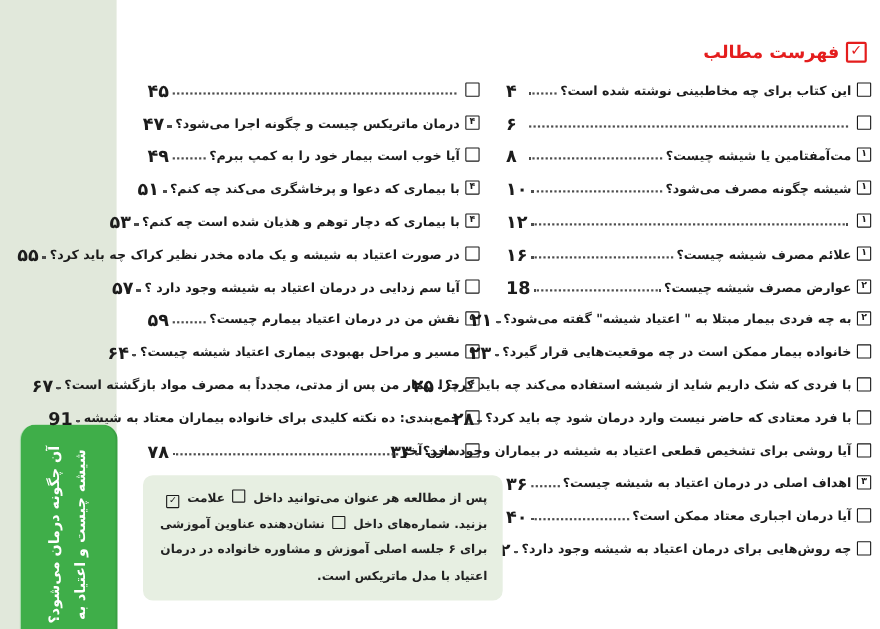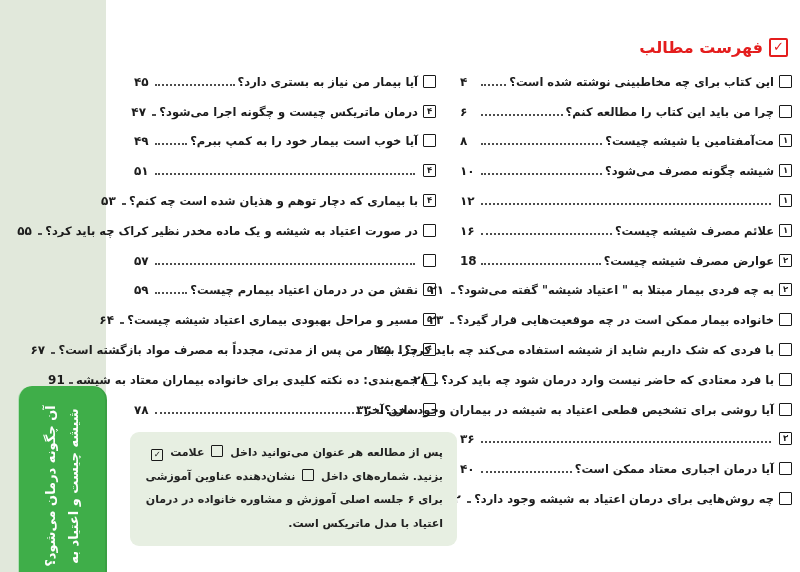--- a/index.html
+++ b/index.html
@@ -56,21 +56,21 @@
     border:1.6px solid #1a1a1a;border-radius:1px;
     font-size:8.5px;line-height:11px;text-align:center;
     margin-left:5px;margin-bottom:2px;
   }
   .lbl{white-space:nowrap;font-size:11.5px;line-height:15px;}
   .leader{
     flex:1 1 4px;min-width:4px;height:0;
     border-bottom:2px dotted #4c4c4c;
     margin:0 3px 4px 3px;
   }
-  .pg{font-size:12px;line-height:15px;min-width:18px;text-align:left;}
+  .pg{font-size:16px;line-height:15px;min-width:18px;text-align:left;}
   
   .note-box{
     position:absolute;left:130px;top:432px;width:327px;box-sizing:border-box;
     background:var(--note-bg,#e7efe2);
     border-radius:9px;
     padding:9px 14px 10px;
     font-size:11px;line-height:2.15;text-align:right;color:#222222;
   }
   .ibox{
     display:inline-block;width:10px;height:10px;
@@ -98,21 +98,20 @@
 
 <div class="toc-col toc-col-right" id="col-right">
     <div class="toc-row">
       <span class="cb"></span>
       <span class="lbl">این کتاب برای چه مخاطبینی نوشته شده است؟</span>
       <span class="leader"></span>
       <span class="pg">۴</span>
     </div>
     <div class="toc-row">
       <span class="cb"></span>
-      <span class="lbl">چرا من باید این کتاب را مطالعه کنم؟</span>
       <span class="leader"></span>
       <span class="pg">۶</span>
     </div>
     <div class="toc-row">
       <span class="cb">۱</span>
       <span class="lbl">مت‌آمفتامین یا شیشه چیست؟</span>
       <span class="leader"></span>
       <span class="pg">۸</span>
     </div>
     <div class="toc-row">
@@ -163,74 +162,76 @@
       <span class="pg">۲۸</span>
     </div>
     <div class="toc-row">
       <span class="cb"></span>
       <span class="lbl">آیا روشی برای تشخیص قطعی اعتیاد به شیشه در بیماران وجود دارد؟</span>
       <span class="leader"></span>
       <span class="pg">۳۳</span>
     </div>
     <div class="toc-row">
       <span class="cb">۳</span>
+      <span class="lbl">اهداف اصلی در درمان اعتیاد به شیشه چیست؟</span>
       <span class="leader"></span>
       <span class="pg">۳۶</span>
     </div>
     <div class="toc-row">
       <span class="cb"></span>
       <span class="lbl">آیا درمان اجباری معتاد ممکن است؟</span>
       <span class="leader"></span>
       <span class="pg">۴۰</span>
     </div>
     <div class="toc-row">
       <span class="cb"></span>
       <span class="lbl">چه روش‌هایی برای درمان اعتیاد به شیشه وجود دارد؟</span>
       <span class="leader"></span>
       <span class="pg">۴۲</span>
     </div>
   </div>
 <div class="toc-col toc-col-left" id="col-left">
     <div class="toc-row">
       <span class="cb"></span>
-      <span class="lbl">آیا بیمار من نیاز به بستری دارد؟</span>
       <span class="leader"></span>
       <span class="pg">۴۵</span>
     </div>
     <div class="toc-row">
       <span class="cb">۴</span>
       <span class="lbl">درمان ماتریکس چیست و چگونه اجرا می‌شود؟</span>
       <span class="leader"></span>
       <span class="pg">۴۷</span>
     </div>
     <div class="toc-row">
       <span class="cb"></span>
       <span class="lbl">آیا خوب است بیمار خود را به کمپ ببرم؟</span>
       <span class="leader"></span>
       <span class="pg">۴۹</span>
     </div>
     <div class="toc-row">
       <span class="cb">۴</span>
+      <span class="lbl">با بیماری که دعوا و پرخاشگری می‌کند چه کنم؟</span>
       <span class="leader"></span>
       <span class="pg">۵۱</span>
     </div>
     <div class="toc-row">
       <span class="cb">۴</span>
       <span class="lbl">با بیماری که دچار توهم و هذیان شده است چه کنم؟</span>
       <span class="leader"></span>
       <span class="pg">۵۳</span>
     </div>
     <div class="toc-row">
       <span class="cb"></span>
       <span class="lbl">در صورت اعتیاد به شیشه و یک ماده مخدر نظیر کراک چه باید کرد؟</span>
       <span class="leader"></span>
       <span class="pg">۵۵</span>
     </div>
     <div class="toc-row">
       <span class="cb"></span>
+      <span class="lbl">آیا سم زدایی در درمان اعتیاد به شیشه وجود دارد ؟</span>
       <span class="leader"></span>
       <span class="pg">۵۷</span>
     </div>
     <div class="toc-row">
       <span class="cb">۵</span>
       <span class="lbl">نقش من در درمان اعتیاد بیمارم چیست؟</span>
       <span class="leader"></span>
       <span class="pg">۵۹</span>
     </div>
     <div class="toc-row">

